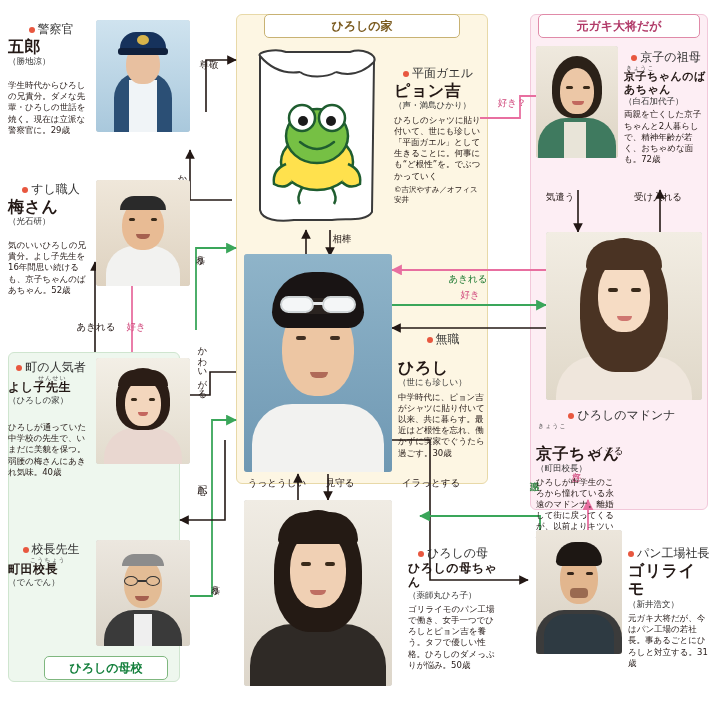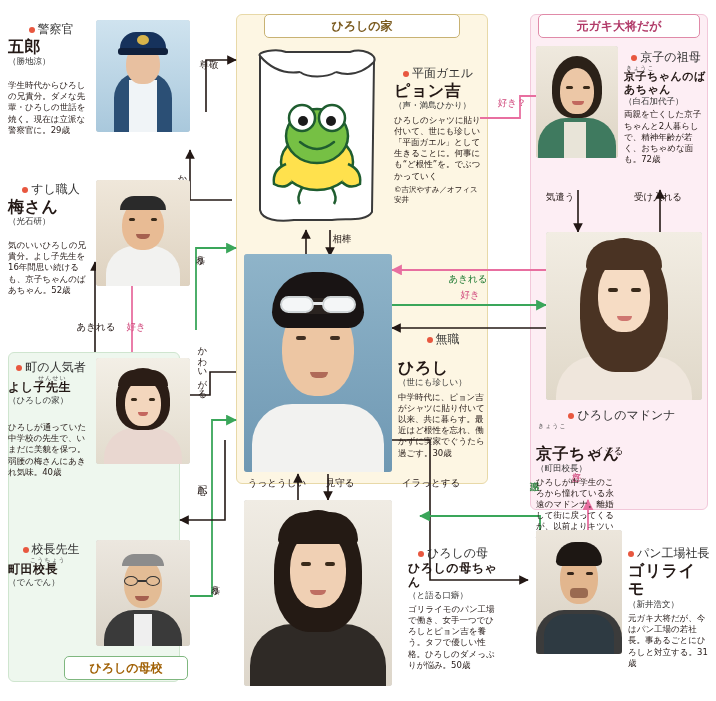--- a/index.html
+++ b/index.html
@@ -31,21 +31,21 @@
     border-radius:5px;
     text-align:center;
     font-size:12px;
     font-weight:bold;
     color:#7a5a1e;
     line-height:22px;
     height:24px;
   }
   .rt-hiroshi { left:264px; top:14px; width:196px; }
   .rt-kyoko   { left:538px; top:14px; width:162px; border-color:#e08aa8; color:#b13a68; }
-  .rt-school  { left:64px;  top:656px; width:124px; border-color:#7fb77f; color:#a16207; }
+  .rt-school  { left:44px;  top:656px; width:124px; border-color:#7fb77f; color:#15803d; }
 
   
   .card { position:absolute; }
   .card .photo {
     position:absolute;
     border-radius:3px;
     overflow:hidden;
     background:#cfcfcf;
   }
   .card .txt { position:absolute; }
@@ -335,21 +335,21 @@
         <div class="head" style="left:46px;top:30px;width:56px;height:78px;background:#f0d0b4;"></div>
         <div style="position:absolute;left:34px;top:12px;width:80px;height:32px;background:#241a14;border-radius:40px 40px 6px 6px;"></div>
         <div style="position:absolute;left:57px;top:62px;width:10px;height:4px;background:#3a2a1a;border-radius:2px;"></div>
         <div style="position:absolute;left:81px;top:62px;width:10px;height:4px;background:#3a2a1a;border-radius:2px;"></div>
         <div style="position:absolute;left:66px;top:90px;width:16px;height:5px;background:#bf6f63;border-radius:0 0 9px 9px;"></div>
       </div>
     </div>
     <div class="txt" style="left:164px; top:46px; width:90px;">
       <div class="nm-label"><span class="dot"></span><span>ひろしの母</span></div>
       <div class="nm-big sm" style="margin-top:1px;">ひろしの母ちゃん</div>
-      <div class="nm-cv">（と語る口癖）</div>
+      <div class="nm-cv">（薬師丸ひろ子）</div>
       <div class="bio" style="margin-top:4px;">ゴリライモのパン工場で働き、女手一つでひろしとピョン吉を養う。タフで優しい性格。ひろしのダメっぷりが悩み。50歳</div>
     </div>
   </div>
 
   <div class="card" style="left:536px; top:46px; width:152px; height:140px;">
     <div class="photo" style="left:0; top:0; width:82px; height:112px;">
       <div class="ph">
         <div class="bgc" style="background:linear-gradient(#efe9de,#ddd4c4)"></div>
         <div style="position:absolute;left:2px;top:72px;width:78px;height:40px;background:#3f7a5f;border-radius:28px 28px 0 0;"></div>
         <div style="position:absolute;left:28px;top:76px;width:22px;height:36px;background:#e8e4d8;"></div>

